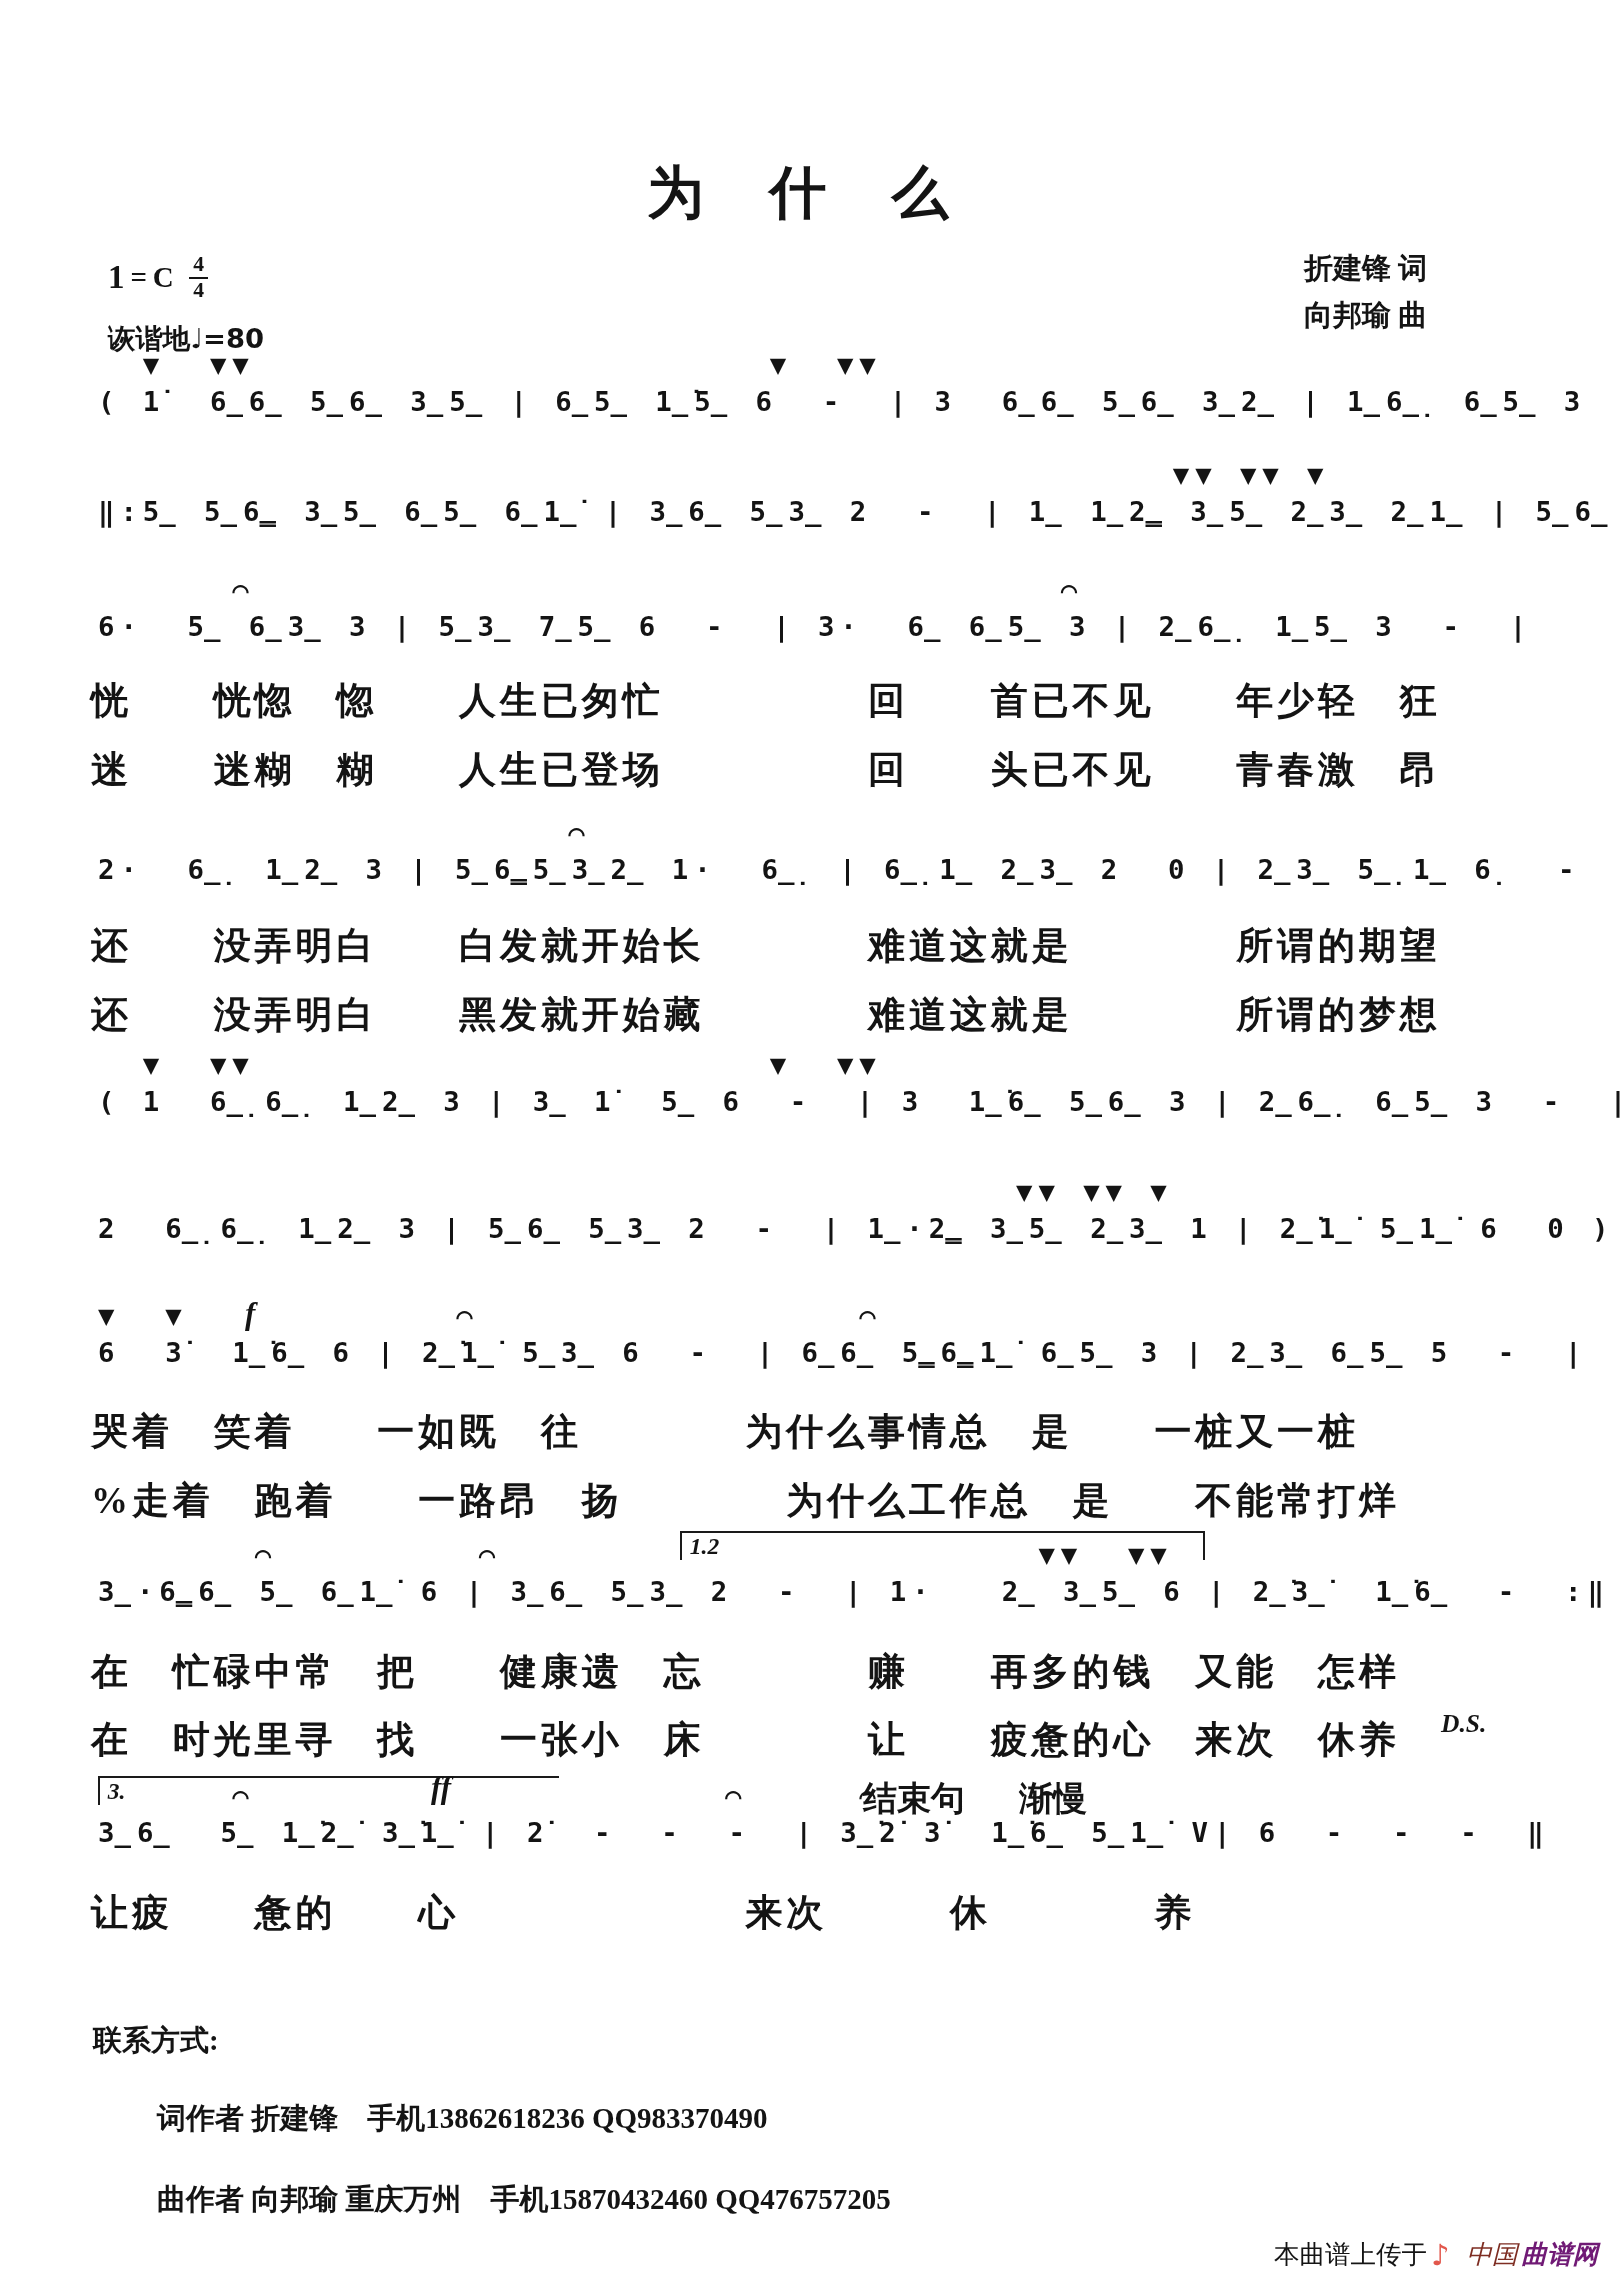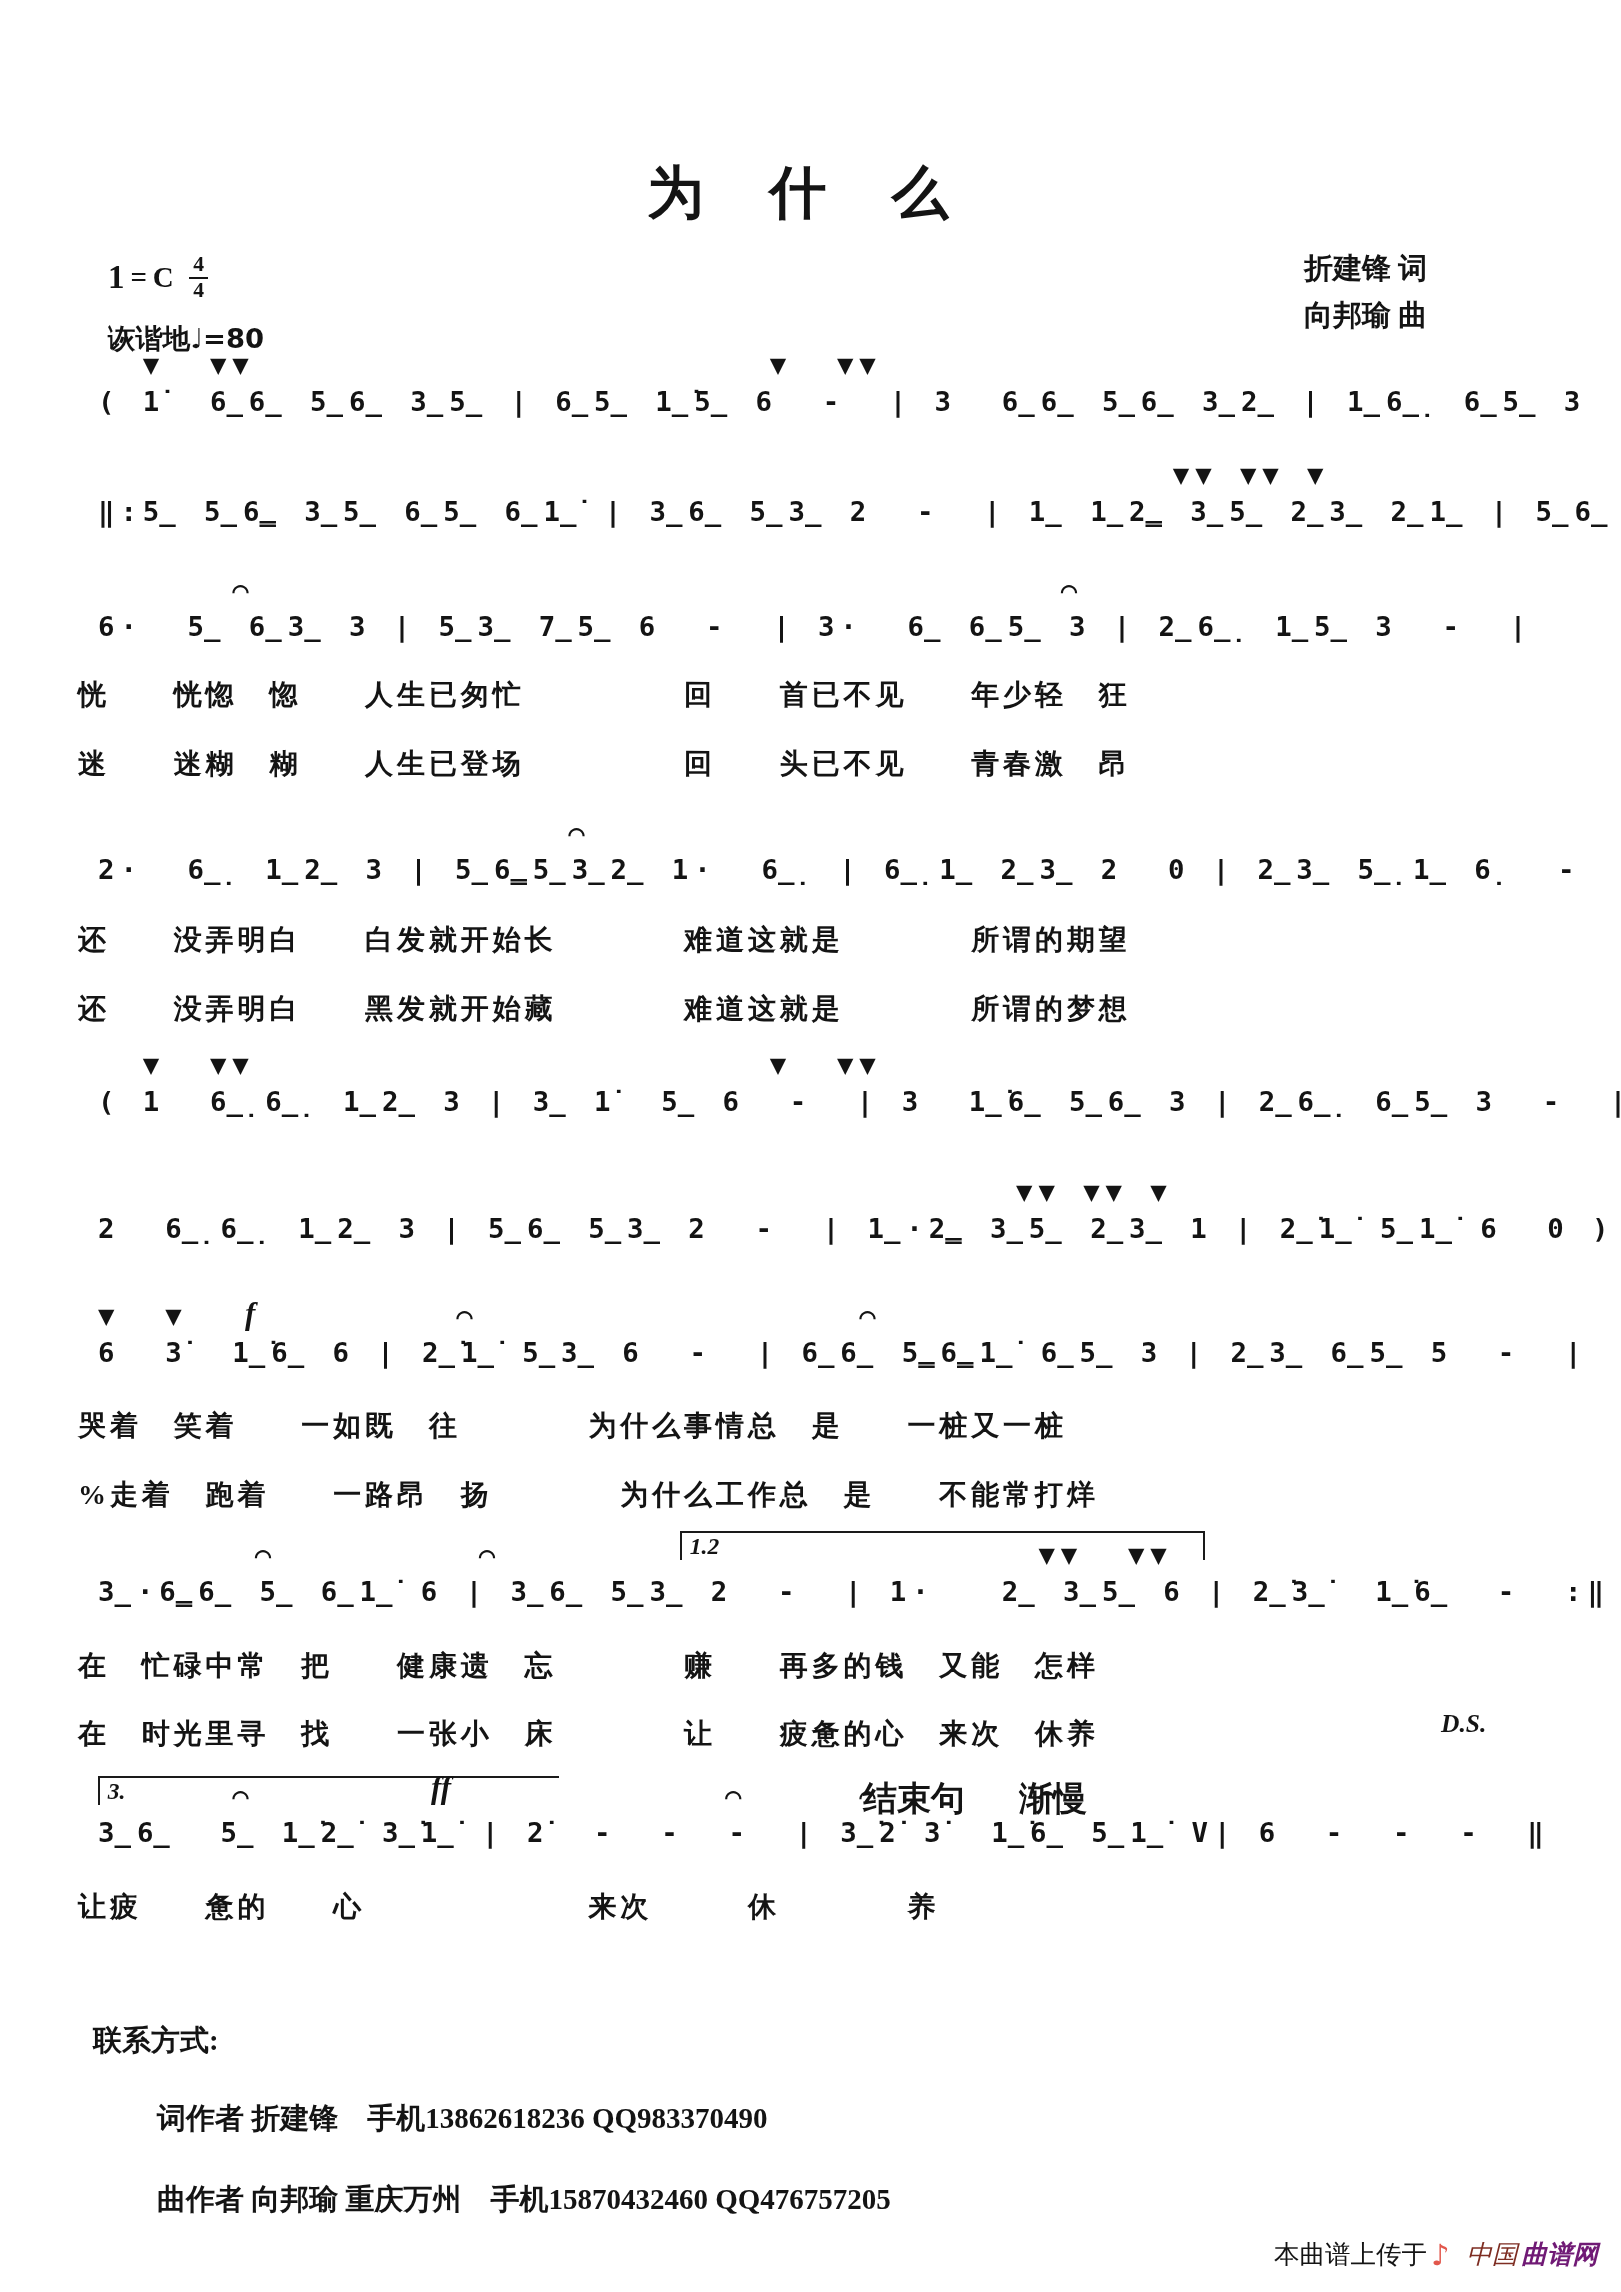--- a/index.html
+++ b/index.html
@@ -13,21 +13,21 @@
   .keyrow .tonic{font-size:33px;}
   .meter{display:inline-flex;flex-direction:column;align-items:center;font-size:21.6px;line-height:23.5px;margin-left:9.8px;}
   .meter .mtop{border-bottom:2.9px solid #141414;padding:0 3.9px;}
   .temporow{top:321px;left:108px;font-size:27.4px;font-weight:bold;}
   .temporow .beat{font-family:"DejaVu Sans",sans-serif;}
   .sys{position:absolute;left:98px;width:1470px;}
   .marks,.notes{white-space:pre;font-family:"DejaVu Sans Mono",monospace;
                 font-weight:bold;letter-spacing:5.9px;}
   .marks{font-size:27.4px;height:33px;line-height:31px;}
   .notes{font-size:27.4px;line-height:39px;}
-  .lyric{white-space:pre;left:78px;font-size:28px;font-weight:600;letter-spacing:3.9px;}
+  .lyric{white-space:pre;left:91px;font-size:37px;font-weight:600;letter-spacing:3.9px;}
   .volta{border-top:2.9px solid #1a1a1a;border-left:2.9px solid #1a1a1a;border-right:2.9px solid #1a1a1a;
          height:29px;font-size:23.5px;font-style:italic;font-weight:bold;padding:0 0 0 7.8px;box-sizing:border-box;}
   .volta.open-right{border-right:none;}
   .dyn{font-style:italic;font-weight:bold;font-size:31px;font-family:"Liberation Serif",serif;}
   .cjk-ann{font-size:34px;font-weight:bold;}
   .ds{font-style:italic;font-weight:bold;font-size:25.5px;}
   .contact-h{top:2021px;left:93px;font-size:29px;font-weight:bold;}
   .contact-l{left:157px;font-size:29px;font-weight:bold;}
   .watermark{top:2237px;left:1274px;font-size:25.5px;display:flex;align-items:center;gap:4px;}
   .wm-logo{color:#e2574c;font-size:29px;font-weight:bold;font-family:"DejaVu Sans",sans-serif;}

